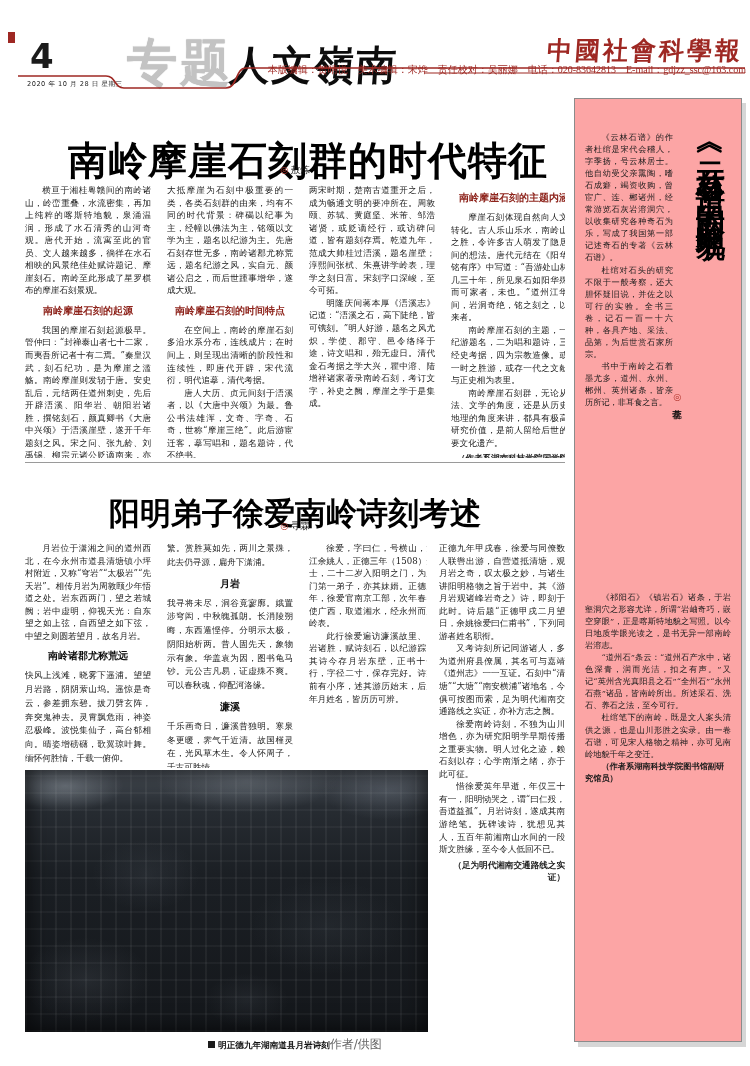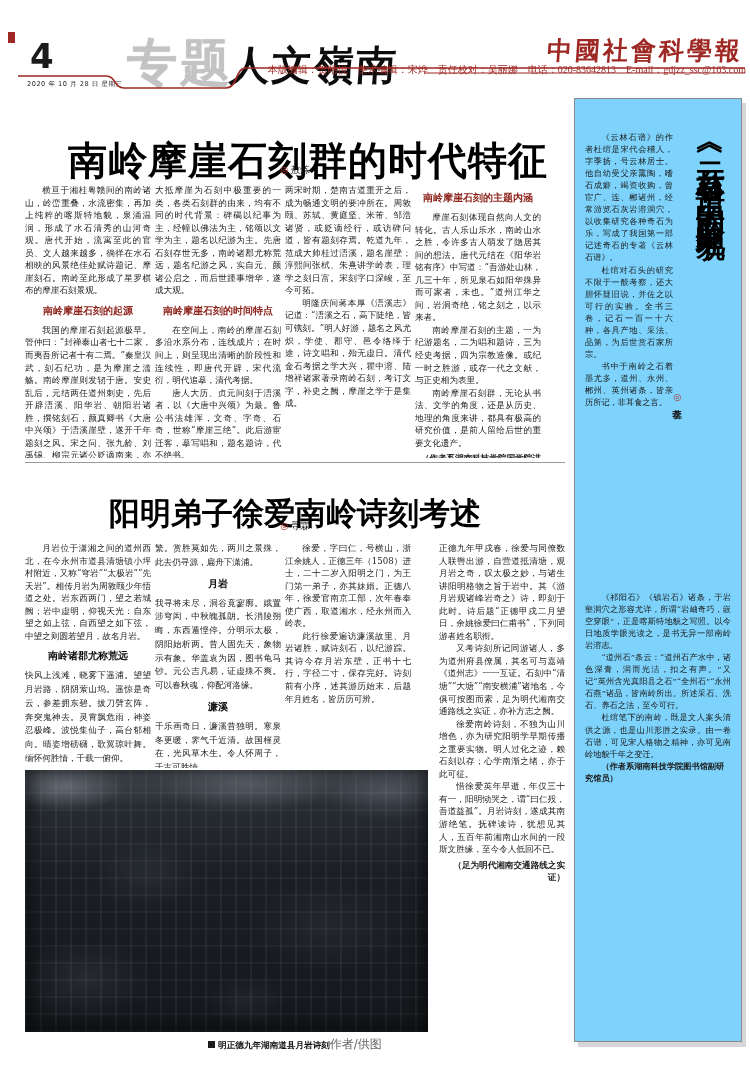--- a/index.html
+++ b/index.html
@@ -22,21 +22,21 @@
   .hdr-rule{position:absolute;left:0;top:60px;}
   
   .headline1{position:absolute;left:38px;top:108px;width:540px;text-align:center;
              font:900 39px "DejaVu Sans","Liberation Sans",sans-serif;letter-spacing:1px;color:#000;}
   .headline2{position:absolute;left:25px;top:472px;width:540px;text-align:center;
              font:900 31px "DejaVu Sans","Liberation Sans",sans-serif;color:#000;}
   .byline{position:absolute;width:540px;left:25px;text-align:center;font-size:9.5px;color:#111;
           font-family:"DejaVu Sans","Liberation Sans",sans-serif;}
   .byline .mark{color:#b3342c;margin-right:2px;}
   .byline1{top:164px;} .byline2{top:520px;}
-  .cols{display:flex;gap:4px;overflow:hidden;}
+  .cols{display:flex;gap:16px;overflow:hidden;}
   .cols1{position:absolute;left:25px;top:184px;width:540px;height:274px;}
   .cols2{position:absolute;left:25px;top:542px;width:402px;height:226px;}
   .col{flex:0 0 126px;width:126px;}
   .col4b{position:absolute;left:439px;top:542px;width:126px;height:490px;overflow:hidden;}
   p.body{margin:0;font-size:8.6px;line-height:1.46;text-align:justify;text-indent:2em;color:#1b1b1b;}
   p.cont{text-indent:0;}
   p.poem{margin:0;font-size:8.6px;line-height:1.6;text-align:justify;text-indent:0;color:#1b1b1b;}
   h4.sub{margin:7px 0 6px 0;text-align:center;font:bold 10px "DejaVu Sans","Liberation Sans",sans-serif;}
   h4.red{color:#8e241c;} h4.blk{color:#0e0e0e;}
   p.endnote{margin:3px 0 0 0;font-size:8.6px;line-height:1.46;font-weight:bold;text-align:right;text-indent:0;}
@@ -54,21 +54,21 @@
       repeating-linear-gradient(90deg, rgba(255,255,255,.05) 0 2px, transparent 2px 15px),
       repeating-linear-gradient(0deg, rgba(255,255,255,.04) 0 2px, transparent 2px 17px),
       linear-gradient(180deg, #4a5058 0%, #272c32 14%, #1b1f24 40%, #14171b 100%);
     box-shadow:inset 0 0 24px rgba(0,0,0,.8);}
   .caption-row{position:absolute;left:25px;top:1036px;width:540px;display:flex;
                justify-content:center;align-items:baseline;}
   .caption{font:bold 8.6px "DejaVu Sans","Liberation Sans",sans-serif;color:#111;}
   .caption .sq{display:inline-block;width:7px;height:7px;background:#1c1c1c;margin-right:3px;}
   .credit{font-size:12px;color:#666;font-family:"DejaVu Sans","Liberation Sans",sans-serif;}
   
-  .sidebox{position:absolute;left:574px;top:98px;width:166px;height:942px;background:#7dd3fc;
+  .sidebox{position:absolute;left:574px;top:98px;width:166px;height:942px;background:#fca5a5;
            border:1px solid #8b8b8b;box-shadow:4px 5px 0 rgba(0,0,0,.16);overflow:hidden;}
   .sb-intro{position:absolute;left:10px;top:32px;width:88px;height:452px;overflow:hidden;}
   .sb-intro p, .sb-bottom p{margin:0;font-size:8.2px;line-height:1.47;text-align:justify;text-indent:2em;color:#1b1b1b;}
   .sb-title{position:absolute;right:10px;top:34px;height:460px;writing-mode:vertical-rl;
             font:900 29px "DejaVu Sans","Liberation Sans",sans-serif;letter-spacing:7px;color:#000;}
   .sb-byline{position:absolute;right:58px;top:292px;writing-mode:vertical-rl;font-size:9.5px;
              font-family:"DejaVu Sans","Liberation Sans",sans-serif;color:#111;}
   .sb-byline .mark{color:#b3342c;}
   .sb-bottom{position:absolute;left:10px;right:10px;top:492px;bottom:8px;overflow:hidden;}
   .sb-bottom p.endnote{font-weight:bold;text-align:left;text-indent:2em;font-size:8.2px;}

